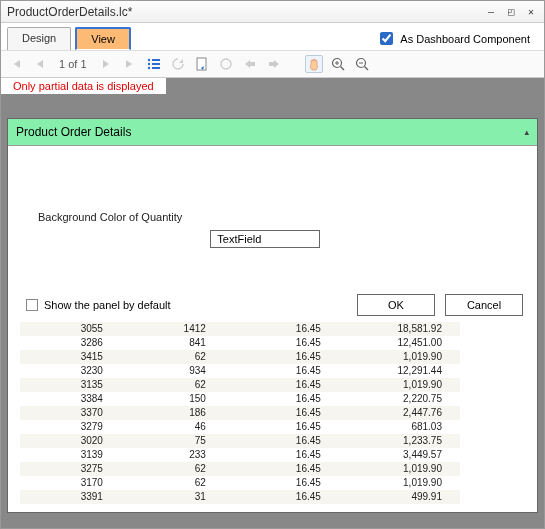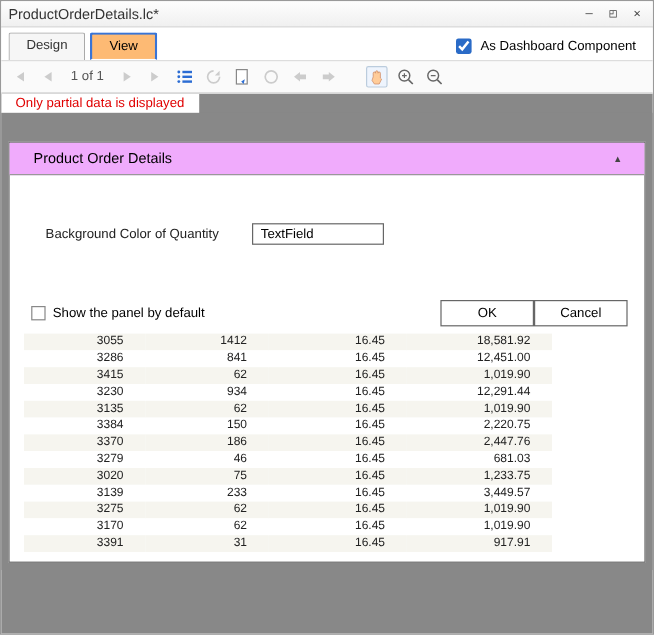--- a/index.html
+++ b/index.html
@@ -90,22 +90,22 @@
   }
   .report-wrap {
     background: #888;
     padding: 24px 6px 6px 6px;
   }
   .report {
     background: #fff;
     border: 1px solid #666;
   }
   .report-title {
-    background: #f0abfc;
-    padding: 6px 20px;
+    background: #86efac;
+    padding: 6px 8px;
     font-size: 12px;
     border-bottom: 1px solid #999;
     display: flex;
     justify-content: space-between;
     align-items: center;
   }
   .collapse-arrow { font-size: 9px; color: #444; }
   .report-body {
     padding: 10px 10px 8px 10px;
   }
@@ -115,30 +115,31 @@
     gap: 28px;
     margin: 30px 0 46px 20px;
   }
   .param-label { font-size: 11px; color: #222; }
   .textfield-box {
     border: 1px solid #666;
     padding: 2px 6px;
     width: 110px;
     font-size: 11px;
     background: #fff;
+    margin-top: 44px;
   }
   .action-row {
     display: flex;
     align-items: center;
     justify-content: space-between;
     margin: 0 4px 6px 8px;
   }
   .chkrow { display: flex; align-items: flex-end; gap: 6px; font-size: 11px; }
   .chkbox { width: 12px; height: 12px; border: 1px solid #888; background: #fff; display: inline-block; }
-  .btns { display: flex; }
+  .btns { display: flex; gap: 10px; }
   .btn {
     width: 78px;
     height: 22px;
     border: 1px solid #666;
     background: #fff;
     font-size: 11px;
     cursor: pointer;
     display: flex;
     align-items: center;
     justify-content: center;
@@ -366,21 +367,21 @@
               <tr>
                 <td class="col1">3170</td>
                 <td class="col2">62</td>
                 <td class="col3">16.45</td>
                 <td class="col4">1,019.90</td>
               </tr>
               <tr>
                 <td class="col1">3391</td>
                 <td class="col2">31</td>
                 <td class="col3">16.45</td>
-                <td class="col4">917.91</td>
+                <td class="col4">499.91</td>
               </tr>
             </tbody>
         </table>
 
       </div>
     </div>
   </div>
 </div>
 
 </body></html>

